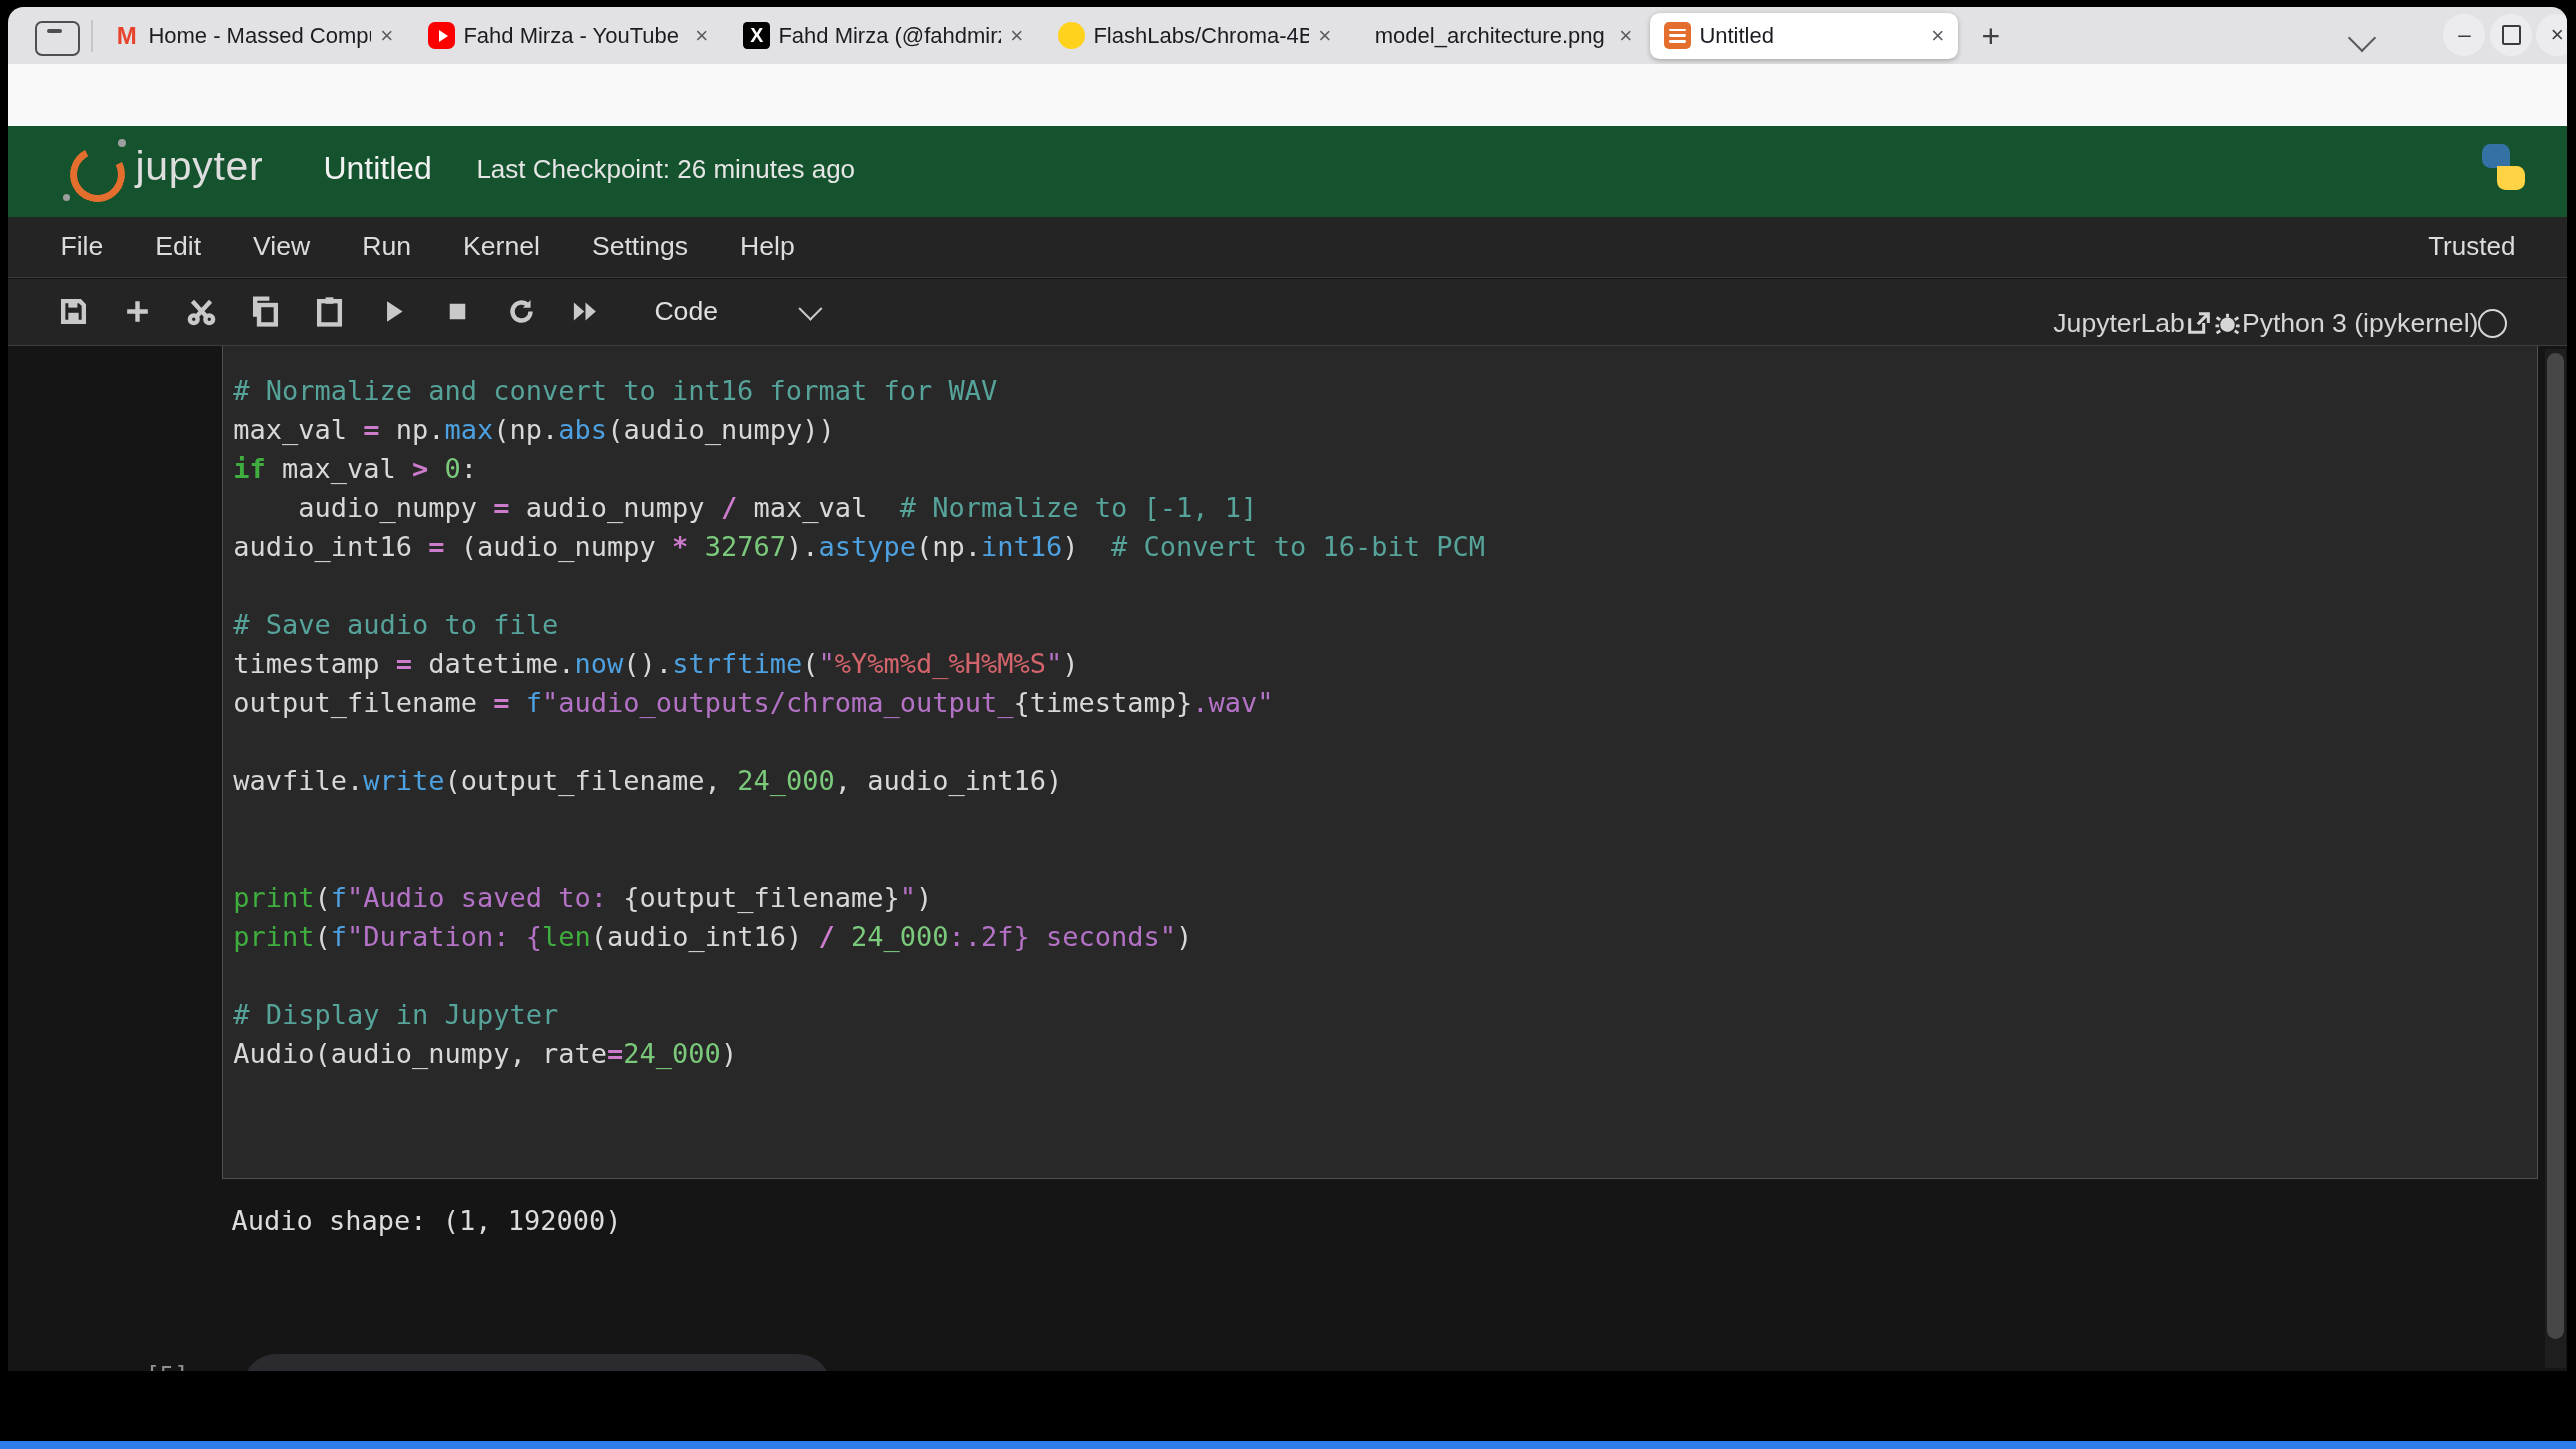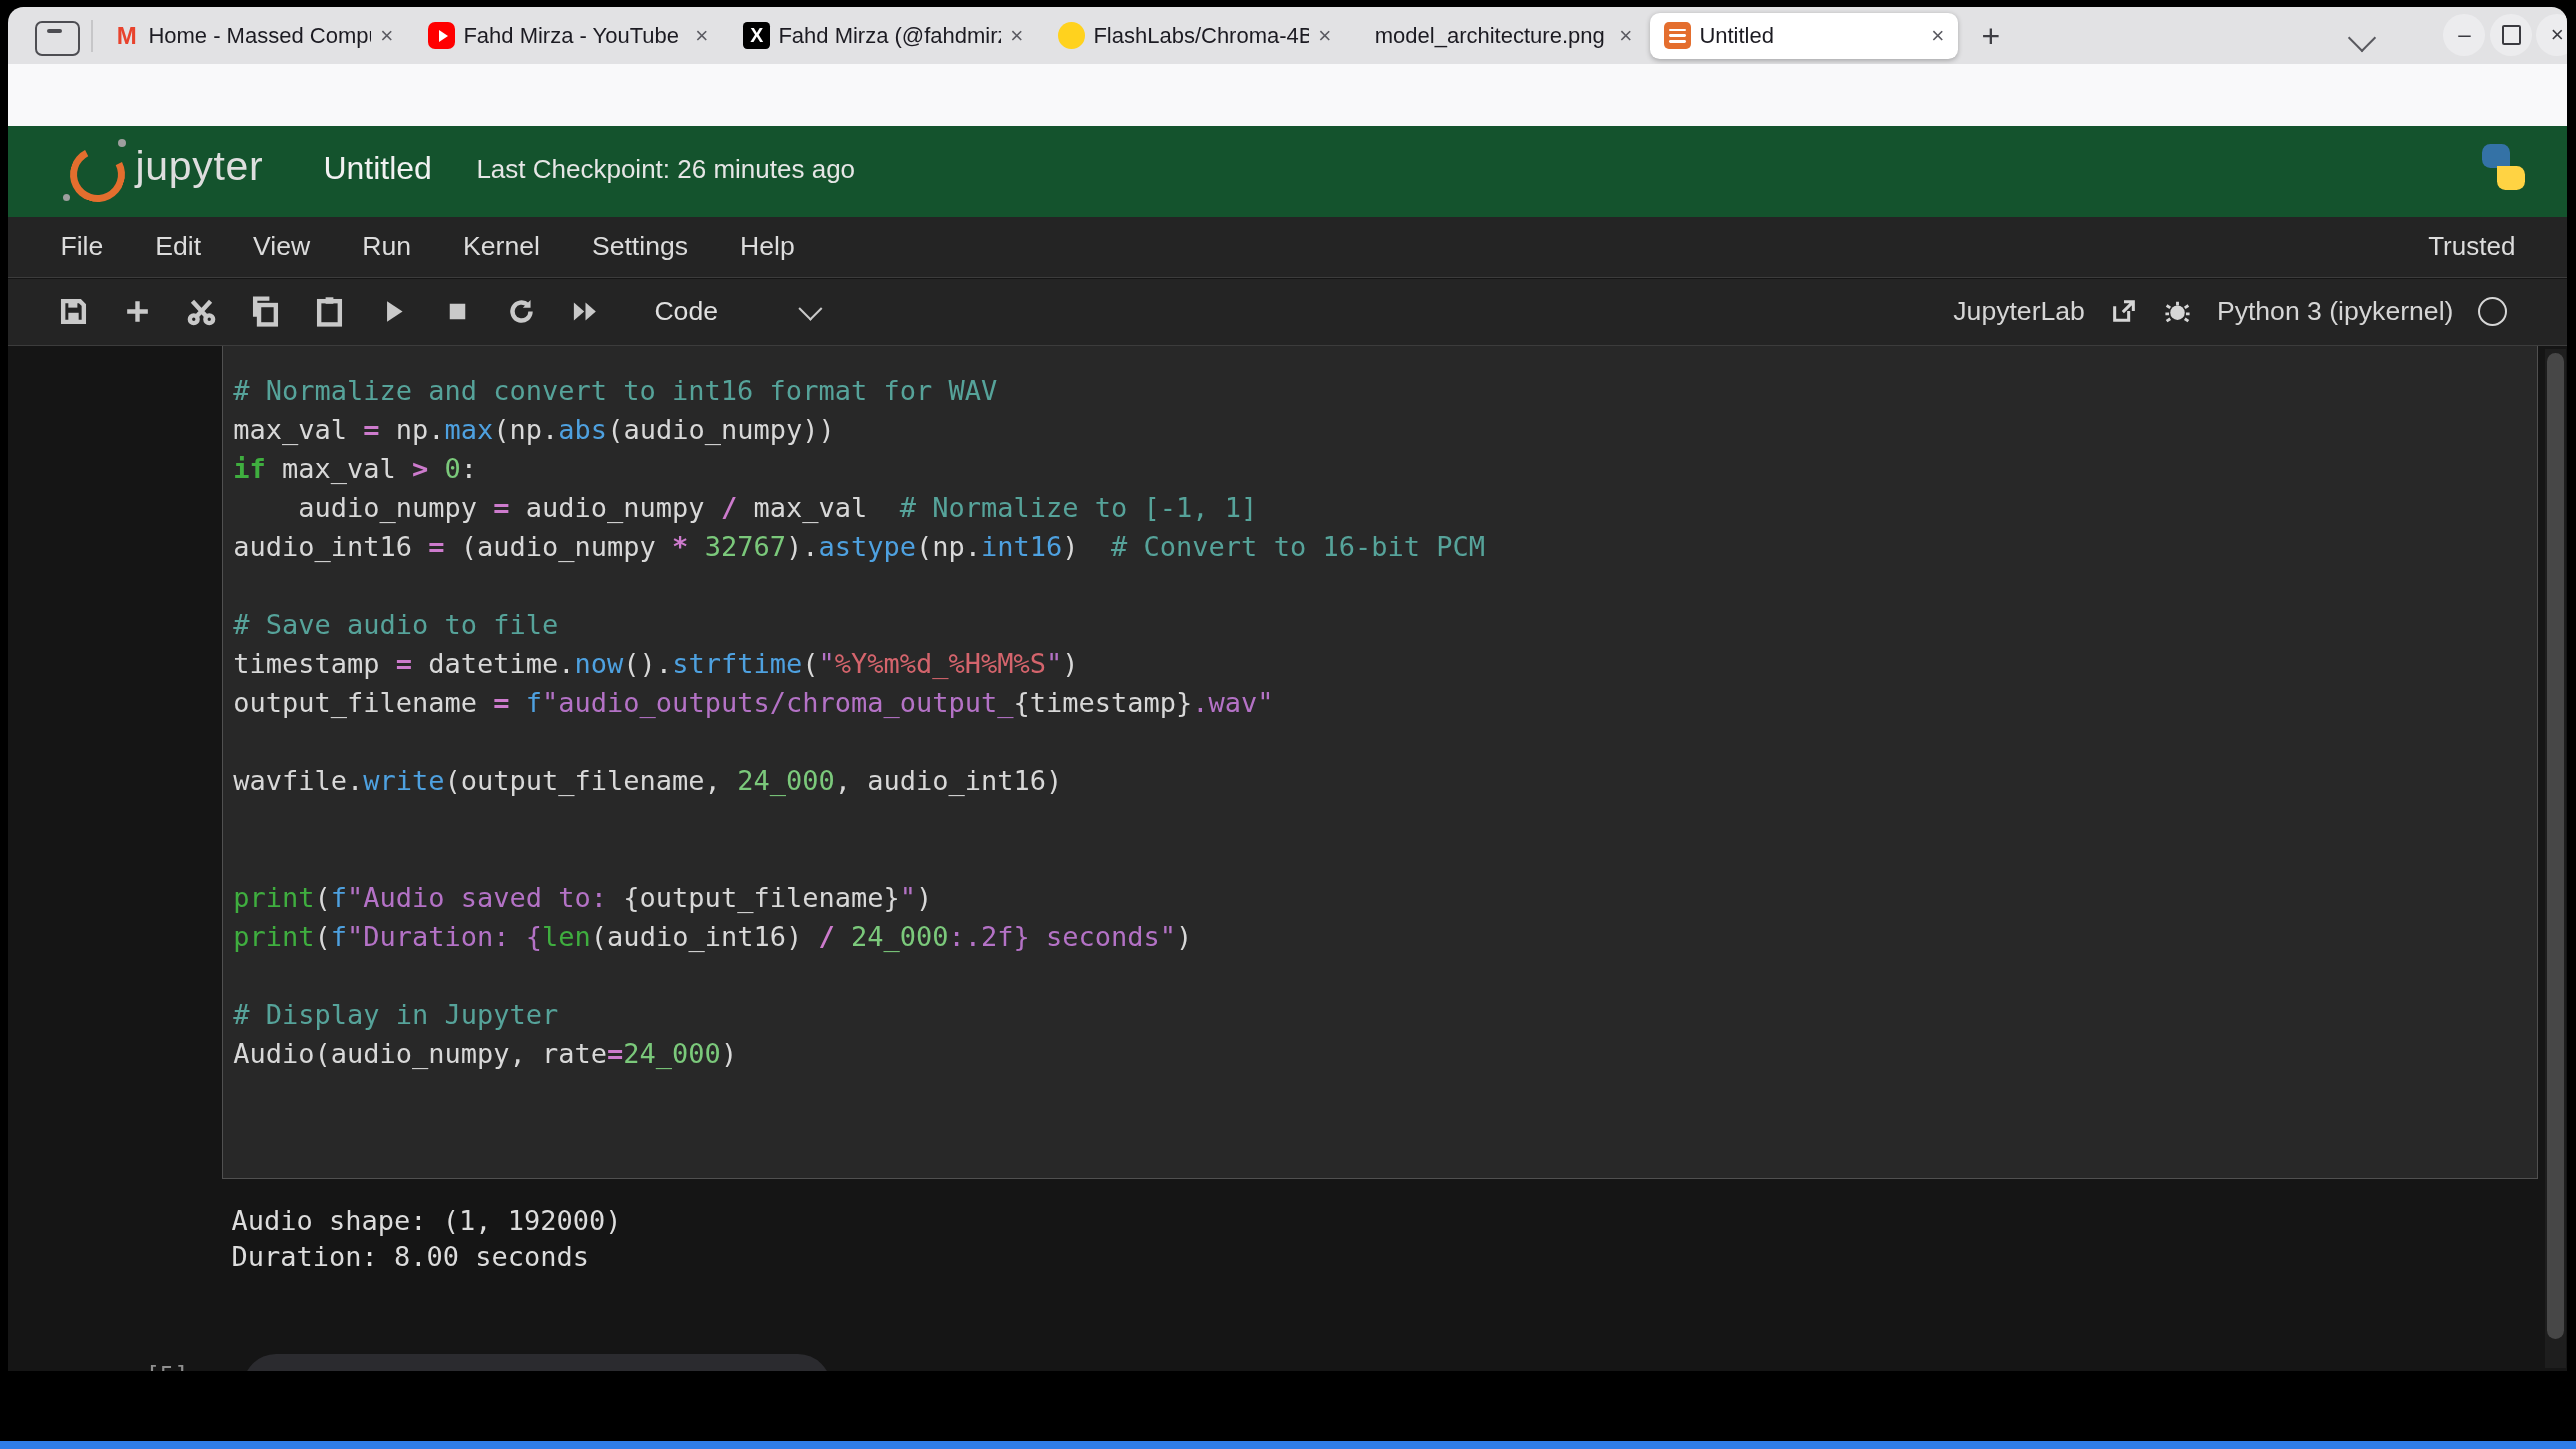--- a/index.html
+++ b/index.html
@@ -67,21 +67,21 @@
   #menu-row{position:absolute;left:52px;top:0;height:59px;display:flex;align-items:center;gap:52px;}
   .trusted{position:absolute;right:52px;top:14px;font-size:26px;color:#dcdcdc;}
 
   #tb-left{position:absolute;left:49px;top:0;height:64px;display:flex;align-items:center;gap:32px;}
   .tb-ic{width:32px;height:32px;display:flex;align-items:center;justify-content:center;}
   .tb-ic svg{stroke:#c9c9c9;fill:none;stroke-width:3.4;}
   .tb-ic .fillw{fill:#c9c9c9;stroke:none;}
   .code-dd{display:flex;align-items:center;gap:84px;margin-left:21px;}
   .code-dd .lbl{font-size:26.6px;color:#e0e0e0;}
   .chev{width:15.4px;height:15.4px;border-left:2.8px solid #c9c9c9;border-bottom:2.8px solid #c9c9c9;transform:rotate(-45deg);margin-top:-5.6px;}
-  #tb-right{position:absolute;right:60px;top:0;height:64px;display:flex;align-items:center;gap:25px;}
+  #tb-right{position:absolute;right:60px;top:12px;height:64px;display:flex;align-items:center;}
   #tb-right .lbl{font-size:26.6px;color:#d6d6d6;}
   .kernel-circle{width:25px;height:25px;border:2.8px solid #d6d6d6;border-radius:50%;}
 
   
   #cell{position:absolute;left:214px;top:-4.2px;width:2316px;height:837px;background:#282828;
         border:1.4px solid #505050;box-sizing:border-box;}
   #code{position:absolute;left:9.8px;top:28px;font-family:"DejaVu Sans Mono","Liberation Mono",monospace;
         font-size:27px;line-height:39px;white-space:pre;color:#d8d8d8;}
   .tk-c{color:#56a39a;}
   .tk-k{color:#3fae3f;font-weight:bold;text-align:right;}
@@ -316,21 +316,21 @@
           <span class="kernel-circle"></span>
         </div>
       </div>
 
       <div id="jp-content">
 
         <div id="cell">
           <div id="code"><div class="code-line"><span class="tk-c"># Normalize and convert to int16 format for WAV</span></div><div class="code-line"><span class="tk-t">max_val </span><span class="tk-o">=</span><span class="tk-t"> np.</span><span class="tk-p">max</span><span class="tk-t">(np.</span><span class="tk-p">abs</span><span class="tk-t">(audio_numpy))</span></div><div class="code-line"><span class="tk-k">if</span><span class="tk-t"> max_val </span><span class="tk-o">&gt;</span><span class="tk-t"> </span><span class="tk-n">0</span><span class="tk-t">:</span></div><div class="code-line"><span class="tk-t">    audio_numpy </span><span class="tk-o">=</span><span class="tk-t"> audio_numpy </span><span class="tk-o">/</span><span class="tk-t"> max_val  </span><span class="tk-c"># Normalize to [-1, 1]</span></div><div class="code-line"><span class="tk-t">audio_int16 </span><span class="tk-o">=</span><span class="tk-t"> (audio_numpy </span><span class="tk-o">*</span><span class="tk-t"> </span><span class="tk-n">32767</span><span class="tk-t">).</span><span class="tk-p">astype</span><span class="tk-t">(np.</span><span class="tk-p">int16</span><span class="tk-t">)  </span><span class="tk-c"># Convert to 16-bit PCM</span></div><div class="code-line">&nbsp;</div><div class="code-line"><span class="tk-c"># Save audio to file</span></div><div class="code-line"><span class="tk-t">timestamp </span><span class="tk-o">=</span><span class="tk-t"> datetime.</span><span class="tk-p">now</span><span class="tk-t">().</span><span class="tk-p">strftime</span><span class="tk-t">(</span><span class="tk-s">"</span><span class="tk-e">%Y%m%d_%H%M%S</span><span class="tk-s">"</span><span class="tk-t">)</span></div><div class="code-line"><span class="tk-t">output_filename </span><span class="tk-o">=</span><span class="tk-t"> </span><span class="tk-f">f</span><span class="tk-s">"audio_outputs/chroma_output_</span><span class="tk-t">{timestamp}</span><span class="tk-s">.wav"</span></div><div class="code-line">&nbsp;</div><div class="code-line"><span class="tk-t">wavfile.</span><span class="tk-p">write</span><span class="tk-t">(output_filename, </span><span class="tk-n">24_000</span><span class="tk-t">, audio_int16)</span></div><div class="code-line">&nbsp;</div><div class="code-line">&nbsp;</div><div class="code-line"><span class="tk-b">print</span><span class="tk-t">(</span><span class="tk-f">f</span><span class="tk-s">"Audio saved to: </span><span class="tk-t">{output_filename}</span><span class="tk-s">"</span><span class="tk-t">)</span></div><div class="code-line"><span class="tk-b">print</span><span class="tk-t">(</span><span class="tk-f">f</span><span class="tk-s">"Duration: {</span><span class="tk-b">len</span><span class="tk-t">(audio_int16) </span><span class="tk-o">/</span><span class="tk-t"> </span><span class="tk-n">24_000</span><span class="tk-s">:.2f} seconds"</span><span class="tk-t">)</span></div><div class="code-line">&nbsp;</div><div class="code-line"><span class="tk-c"># Display in Jupyter</span></div><div class="code-line"><span class="tk-t">Audio(audio_numpy, rate</span><span class="tk-o">=</span><span class="tk-n">24_000</span><span class="tk-t">)</span></div></div>
         </div>
 
-        <div id="outputs"><div>Audio shape: (1, 192000)</div><div>Duration: 8.00 seconds</div></div>
+        <div id="outputs"><div>Audio shape: (1, 192000)</div></div>
         <div class="exec-prompt">[5]:</div>
 
         <div id="player">
           
           
           
           
           
           
           

